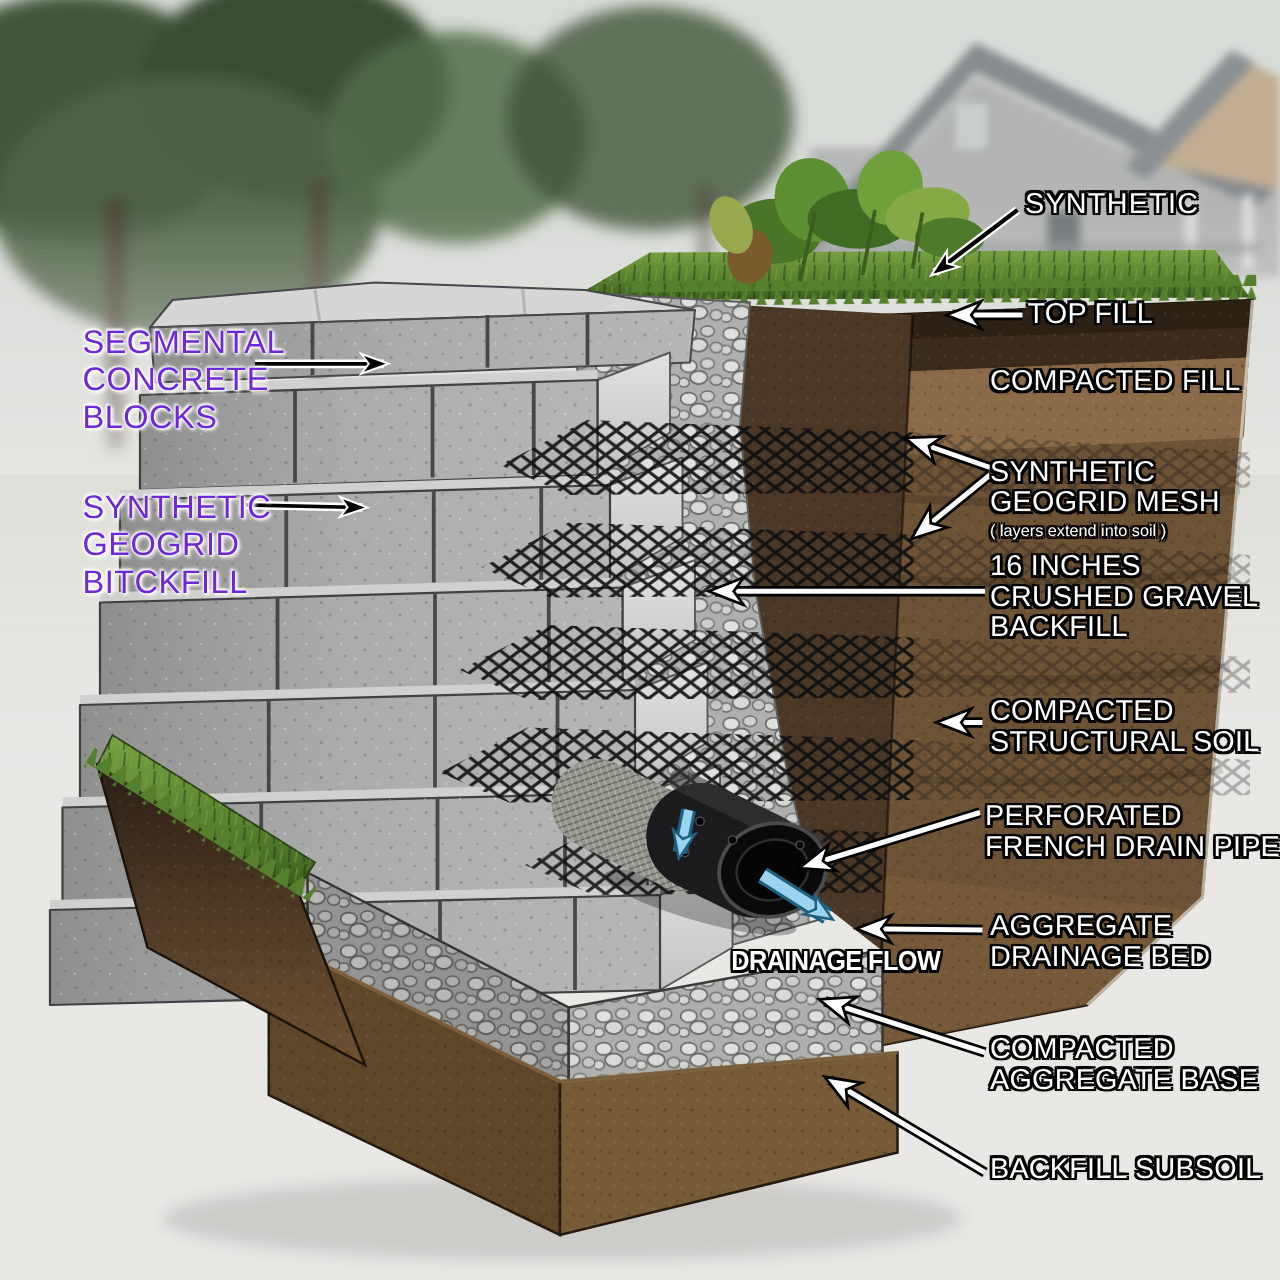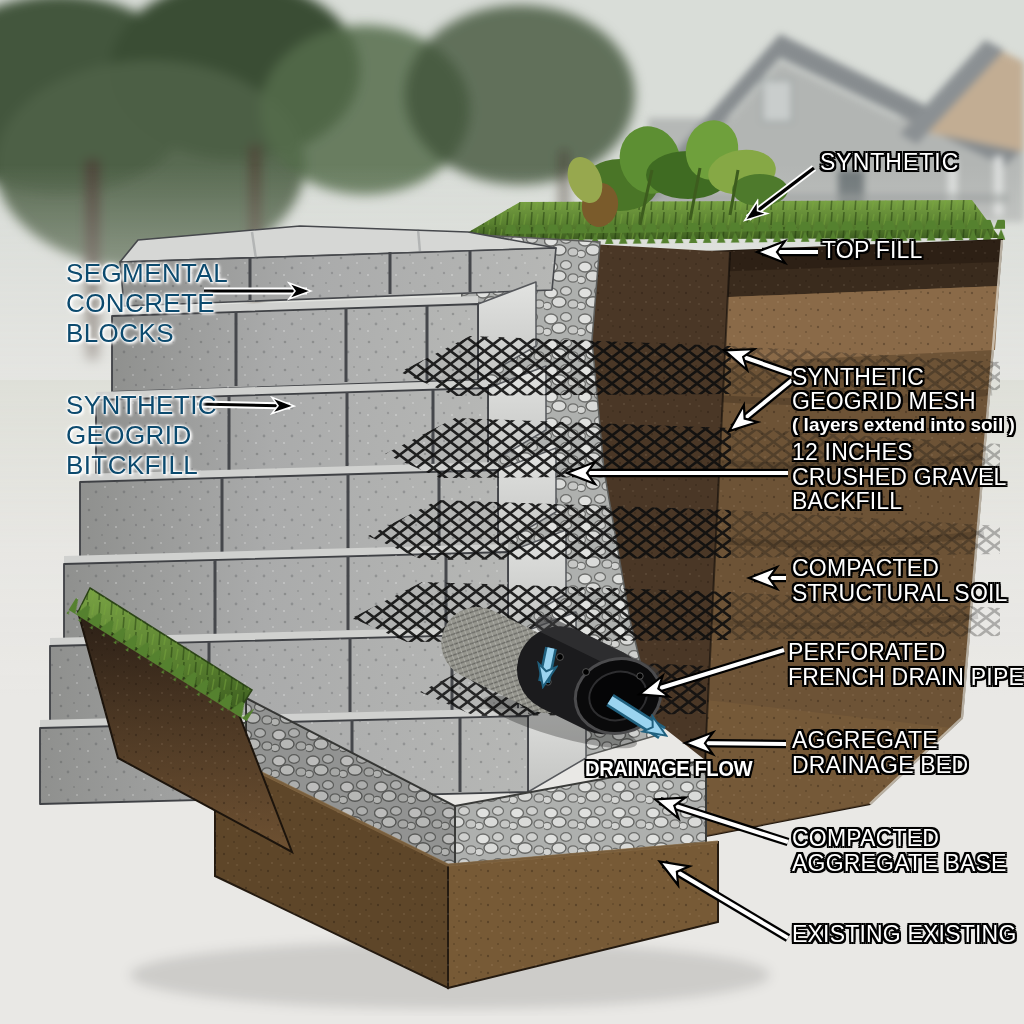--- a/index.html
+++ b/index.html
@@ -6,24 +6,24 @@
   #stage{position:relative;width:1024px;height:1024px;overflow:hidden;
          font-family:"Liberation Sans","DejaVu Sans",sans-serif;background:#e9e8e5;}
   #bg,#fog,#scene,#arrows,#labels{position:absolute;left:0;top:0;width:1024px;height:1024px;}
   #bg svg{display:block;}
   #fog{background:linear-gradient(180deg,rgba(233,232,229,0) 16%,rgba(233,232,229,.70) 36%,
        rgba(233,232,229,.96) 54%,#e9e8e5 68%);}
   .lbl{position:absolute;white-space:pre-line;line-height:24.5px;font-size:23px;
        letter-spacing:.2px;color:#fff;
        text-shadow:-2px -2px 0 #000,0 -2px 0 #000,2px -2px 0 #000,-2px 0 0 #000,
                    2px 0 0 #000,-2px 2px 0 #000,0 2px 0 #000,2px 2px 0 #000,0 0 3px #000;}
-  .lblB{color:#0c4a6e;font-size:26px;line-height:30px;letter-spacing:.4px;
+  .lblB{color:#6d28d9;font-size:26px;line-height:30px;letter-spacing:.4px;
         text-shadow:0 0 2px #fff,0 0 4px rgba(255,255,255,.95),1px 1px 2px #fff,
                     -1px -1px 2px #fff,2px 2px 3px rgba(255,255,255,.8);}
-  .sub{display:block;font-size:19px;line-height:22px;letter-spacing:0;font-weight:bold;}
+  .sub{display:block;font-size:13px;line-height:22px;letter-spacing:0;}
   .flow{font-weight:bold;font-size:22px;letter-spacing:-.5px;transform:scaleX(.92);
         transform-origin:left center;}
 </style>
 </head>
 <body>
 
 <div id="stage">
 
   <div id="bg">
     <svg width="1024" height="1024" viewBox="0 0 1024 1024">
@@ -358,35 +358,36 @@
   <div id="labels">
     <div class="lbl lblB" style="left:66px;top:258px">SEGMENTAL
 CONCRETE
 BLOCKS</div>
     <div class="lbl lblB" style="left:66px;top:390px">SYNTHETIC
 GEOGRID
 BITCKFILL</div>
 
     <div class="lbl" style="left:820px;top:150px;letter-spacing:1px">SYNTHETIC</div>
     <div class="lbl" style="left:822px;top:238px">TOP FILL</div>
+    <div class="lbl" style="left:792px;top:292px">COMPACTED FILL</div>
 
     <div class="lbl" style="left:792px;top:340px">
       <span style="white-space:pre-line">SYNTHETIC
 GEOGRID MESH</span>
       <span class="sub">( layers extend into soil )</span>
     </div>
 
-    <div class="lbl" style="left:792px;top:440px">12 INCHES
+    <div class="lbl" style="left:792px;top:440px">16 INCHES
 CRUSHED GRAVEL
 BACKFILL</div>
     <div class="lbl" style="left:792px;top:556px">COMPACTED
 STRUCTURAL SOIL</div>
     <div class="lbl" style="left:792px;top:728px">AGGREGATE
 DRAINAGE BED</div>
     <div class="lbl" style="left:788px;top:640px">PERFORATED
 FRENCH DRAIN PIPE</div>
     <div class="lbl" style="left:792px;top:826px">COMPACTED
 AGGREGATE BASE</div>
-    <div class="lbl" style="left:792px;top:922px">EXISTING EXISTING</div>
+    <div class="lbl" style="left:792px;top:922px">BACKFILL SUBSOIL</div>
 
     <div class="lbl flow" style="left:585px;top:757px">DRAINAGE FLOW</div>
   </div>
 </div>
 
 </body></html>

